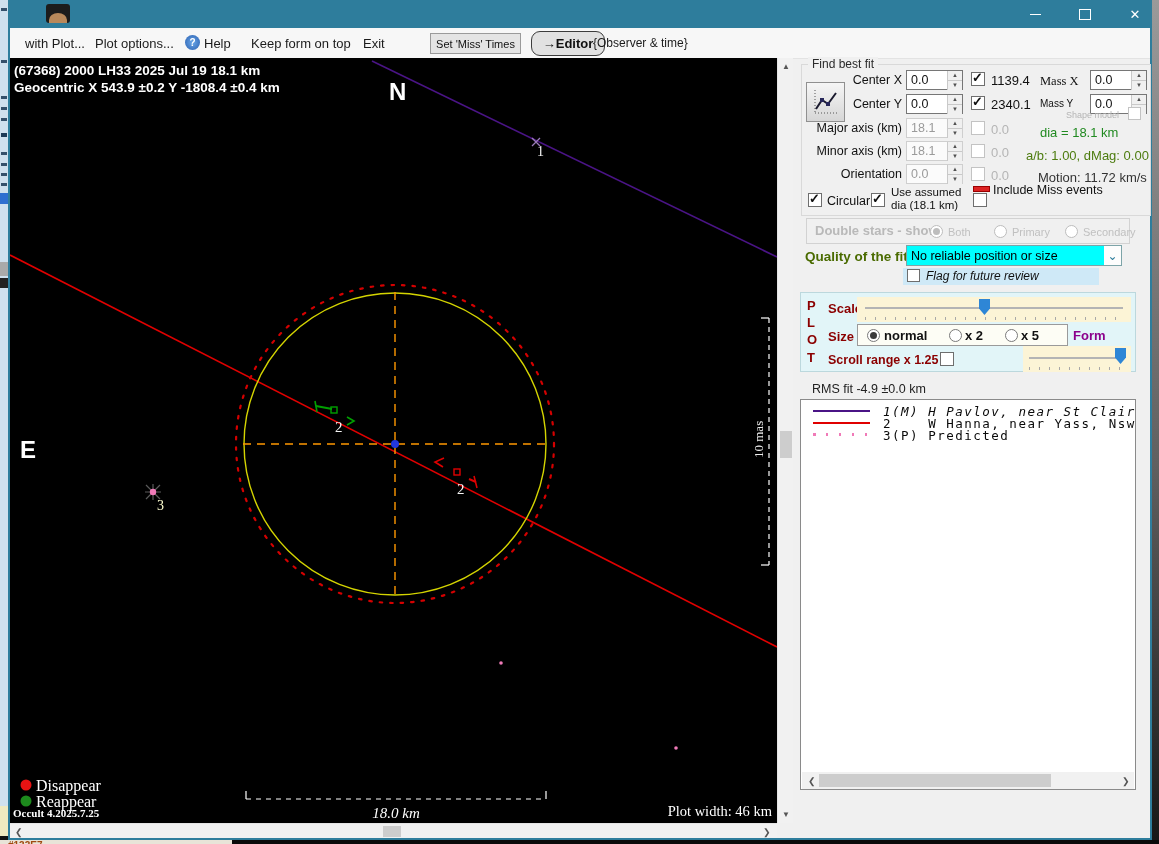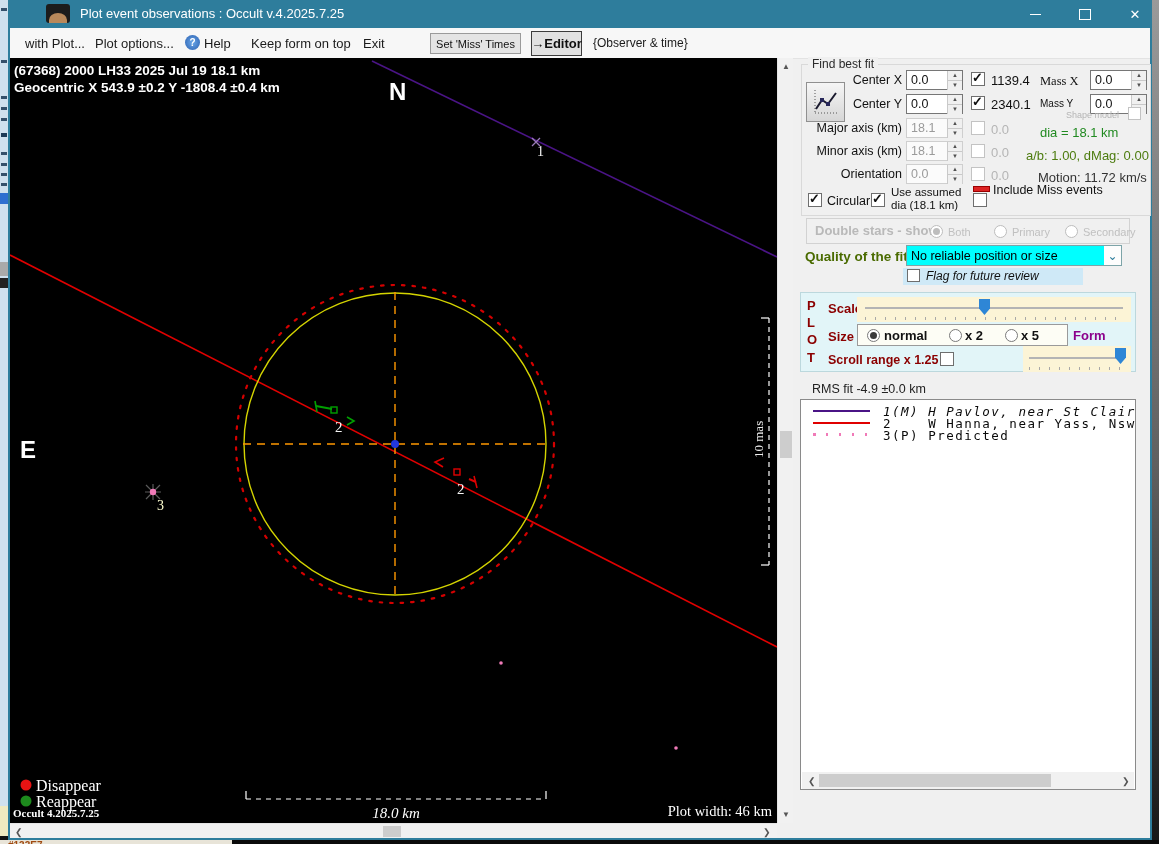--- a/index.html
+++ b/index.html
@@ -63,21 +63,20 @@
   <span class="abs" style="left:8px;top:0;font-size:10px;font-weight:bold;color:#a04a10">#133E7</span>
 </div>
 <div class="abs" style="left:232px;top:840px;width:927px;height:4px;background:#0a0a0a"></div>
 
 <div class="abs win-frame"></div>
 
 <div class="abs titlebar">
   <div class="abs" style="left:38px;top:4px;width:24px;height:19px;background:#1c1c1c;border-radius:3px;overflow:hidden;">
     <div class="abs" style="left:3px;top:9px;width:18px;height:14px;background:#b8885a;border-radius:50% 50% 0 0;"></div>
   </div>
-  <span class="abs title-text" style="left:72px;top:6px;">Plot event observations : Occult v.4.2025.7.25</span>
   <div class="abs winbtn" style="left:1004px;top:1px;">
     <div style="width:11px;height:1px;background:#fff"></div>
   </div>
   <div class="abs winbtn" style="left:1054px;top:1px;">
     <div style="width:10px;height:9px;border:1px solid #fff"></div>
   </div>
   <div class="abs winbtn" style="left:1104px;top:1px;font-size:13px;">
     <span>✕</span>
   </div>
 </div>
@@ -87,21 +86,21 @@
 <span class="abs mitem" style="left:95px;top:36px;">Plot options...</span>
 <div class="abs" style="left:185px;top:35px;width:15px;height:15px;border-radius:50%;background:radial-gradient(#6aa7e8,#2a5fb0);color:#fff;font-size:10px;font-weight:bold;text-align:center;line-height:15px;">
   <span>?</span>
 </div>
 <span class="abs mitem" style="left:204px;top:36px;">Help</span>
 <span class="abs mitem" style="left:251px;top:36px;">Keep form on top</span>
 <span class="abs mitem" style="left:363px;top:36px;">Exit</span>
 <div class="abs btn" style="left:430px;top:33px;width:91px;height:21px;">
   <span>Set 'Miss' Times</span>
 </div>
-<div class="abs btn default" style="left:531px;top:31px;width:51px;height:25px;">
+<div class="abs btn default" style="left:531px;top:31px;width:74px;height:25px;border-radius:9px;">
   <span>→Editor</span>
 </div>
 <span class="abs mitem" style="left:593px;top:36px;font-size:12px;">{Observer &amp; time}</span>
 
 <div class="abs" style="left:10px;top:58px;width:767px;height:765px;background:#000;">
 <svg width="767" height="765" style="display:block">
 
   <line x1="362" y1="3" x2="767" y2="199" stroke="#4a1486" stroke-width="1.6"></line>
   <path d="M522 80 l8 8 M530 80 l-8 8" stroke="#9a7ab8" stroke-width="1.3" fill="none"></path>
   <text x="527" y="98" fill="#f5f5f5" font-family="Liberation Serif,serif" font-size="14">1</text>
@@ -300,21 +299,21 @@
   <span class="abs" style="left:276px;top:7px;font-size:11px;color:#c0c0c0;">Secondary</span>
 </div>
 
 <span class="abs" style="left:805px;top:249px;font-size:13.5px;font-weight:bold;color:#4a6b00;">Quality of the fit</span>
 <div class="abs" style="left:906px;top:245px;width:216px;height:21px;border:1px solid #7da4a8;background:#00ffff;box-sizing:border-box;">
   <span class="abs" style="left:4px;top:3px;font-size:12.5px;color:#000;white-space:nowrap;">No reliable position or size</span>
   <div class="abs" style="right:0;top:0;width:17px;height:19px;background:#fdfdfd;text-align:center;">
     <span style="color:#2e7d9c;font-size:12px;line-height:14px;">⌄</span>
   </div>
 </div>
-<div class="abs" style="left:903px;top:268px;width:180px;height:17px;background:#cfe9f7;">
+<div class="abs" style="left:903px;top:268px;width:180px;height:17px;background:#cfe9f7;padding-left:16px;">
   <div class="abs cb" style="left:4px;top:1px;width:13px;height:13px;"></div>
   <span class="abs" style="left:23px;top:1px;font-size:12px;font-style:italic;">Flag for future review</span>
 </div>
 
 <div class="abs" style="left:800px;top:292px;width:336px;height:80px;background:#e2f5f8;border:1px solid #bcd8dd;box-sizing:border-box;">
   <div class="abs darkred" style="left:6px;top:4px;width:12px;font-size:13px;line-height:17.2px;word-break:break-all;">PLOT</div>
   <span class="abs darkred" style="left:27px;top:8px;font-size:13px;">Scale</span>
   <div class="abs" style="left:56px;top:4px;width:274px;height:25px;background:#fcf4d6;">
     <div class="abs" style="left:8px;top:10px;width:258px;height:2px;background:#b4b4b4;"></div>
     <div class="abs thumbv" style="left:122px;top:2px;"></div>

